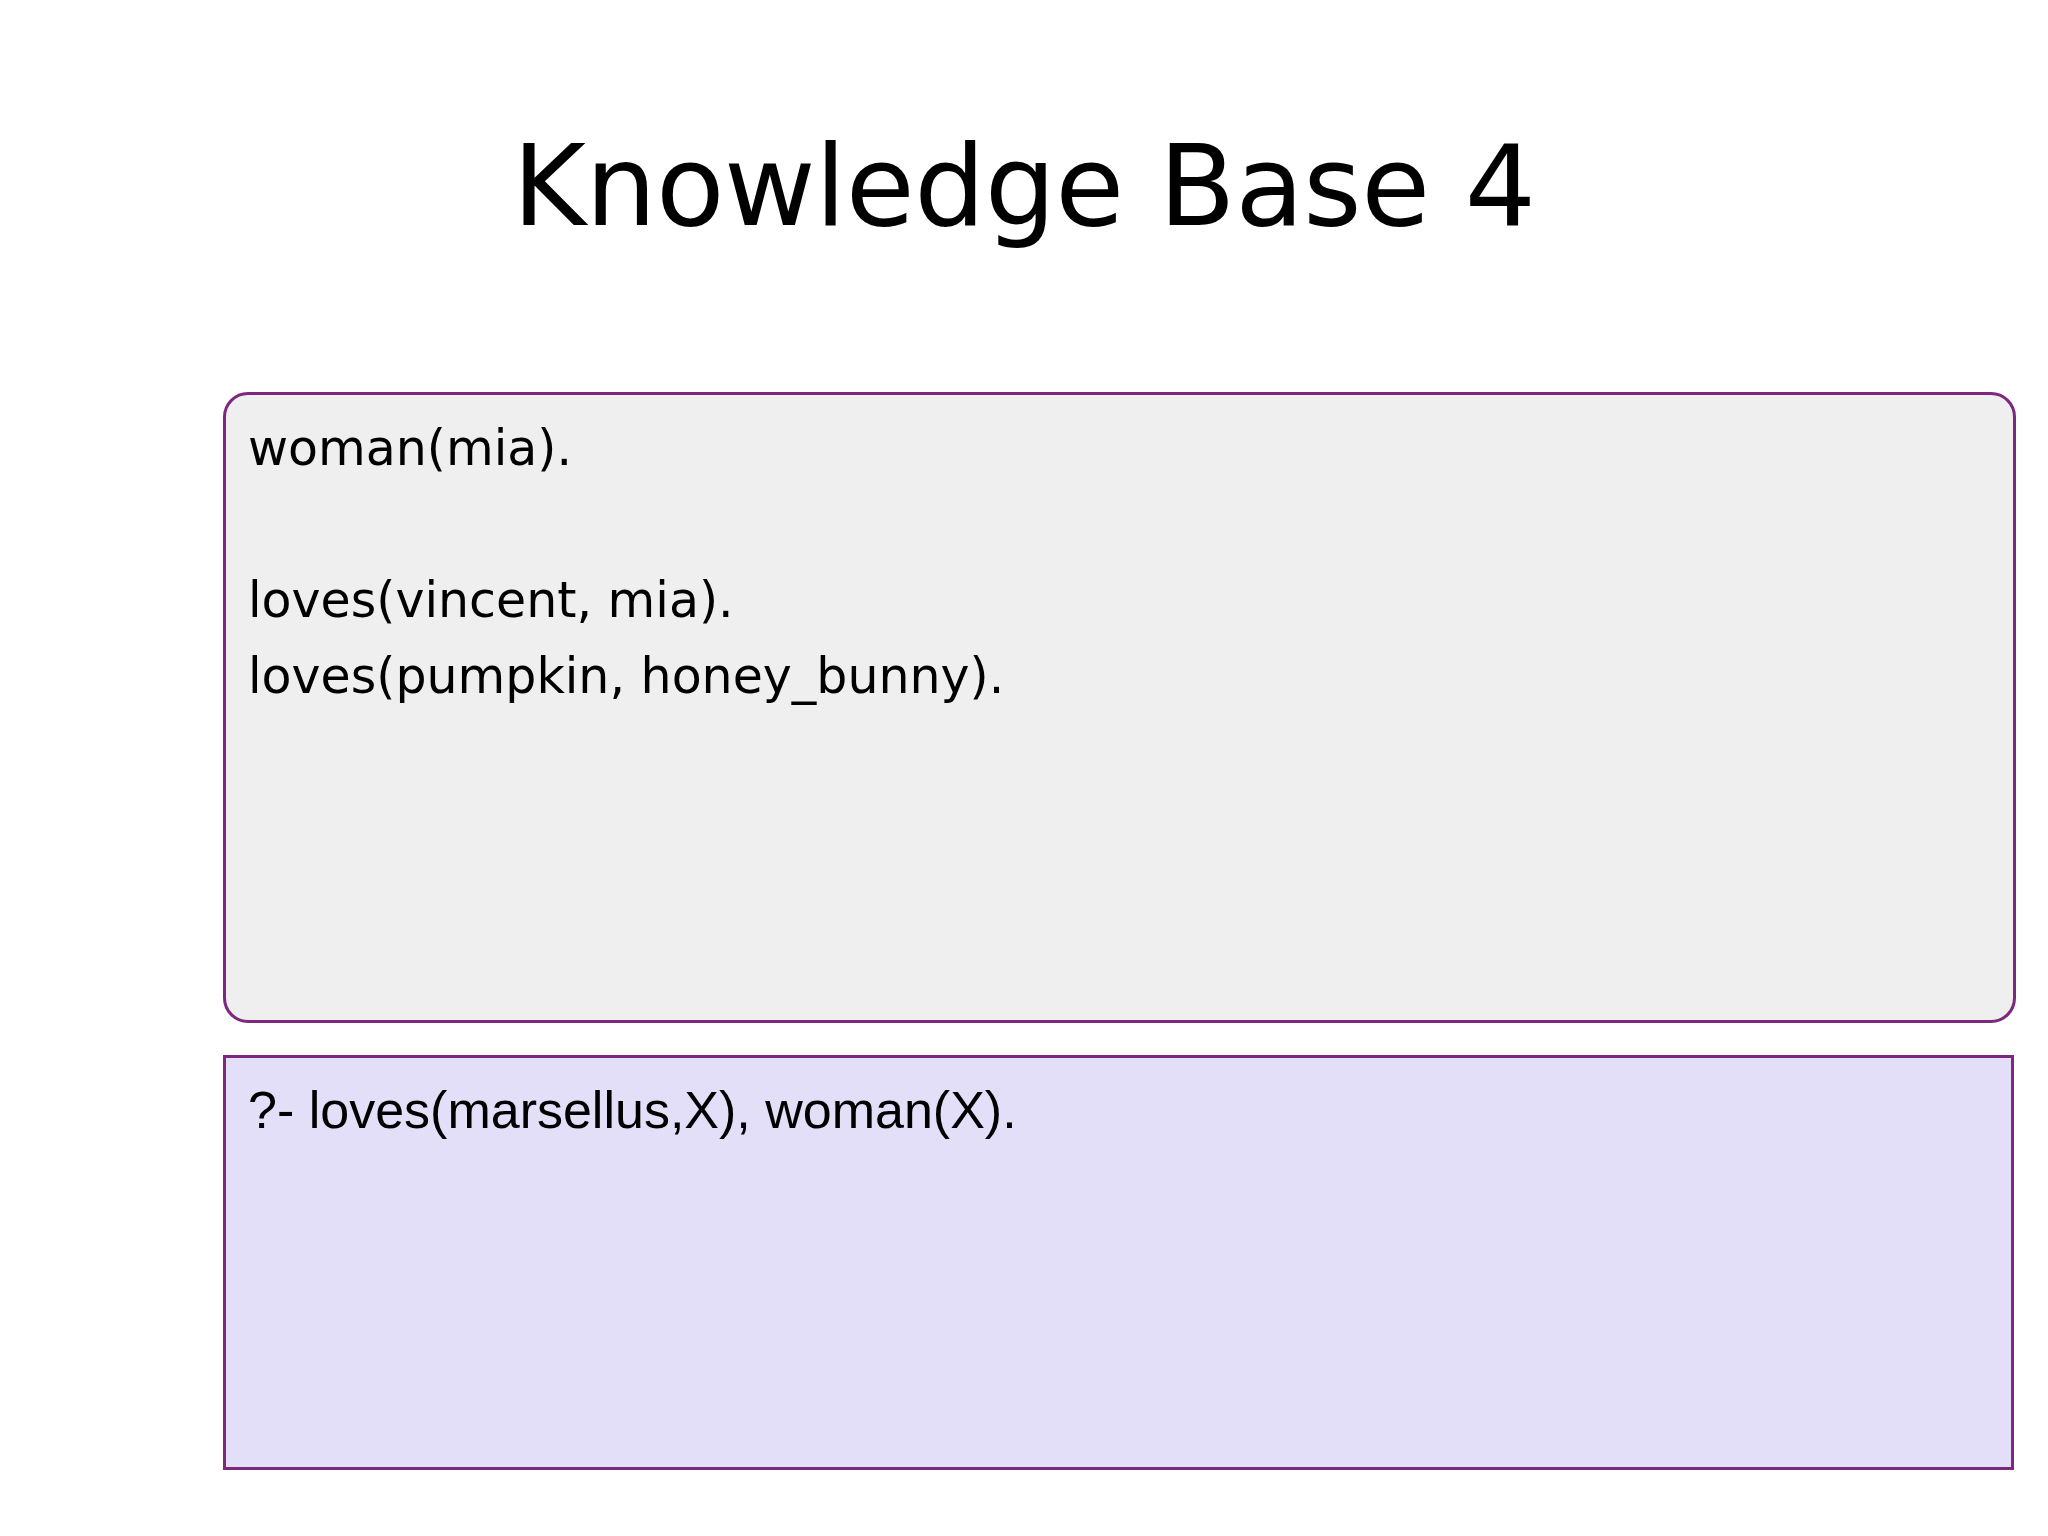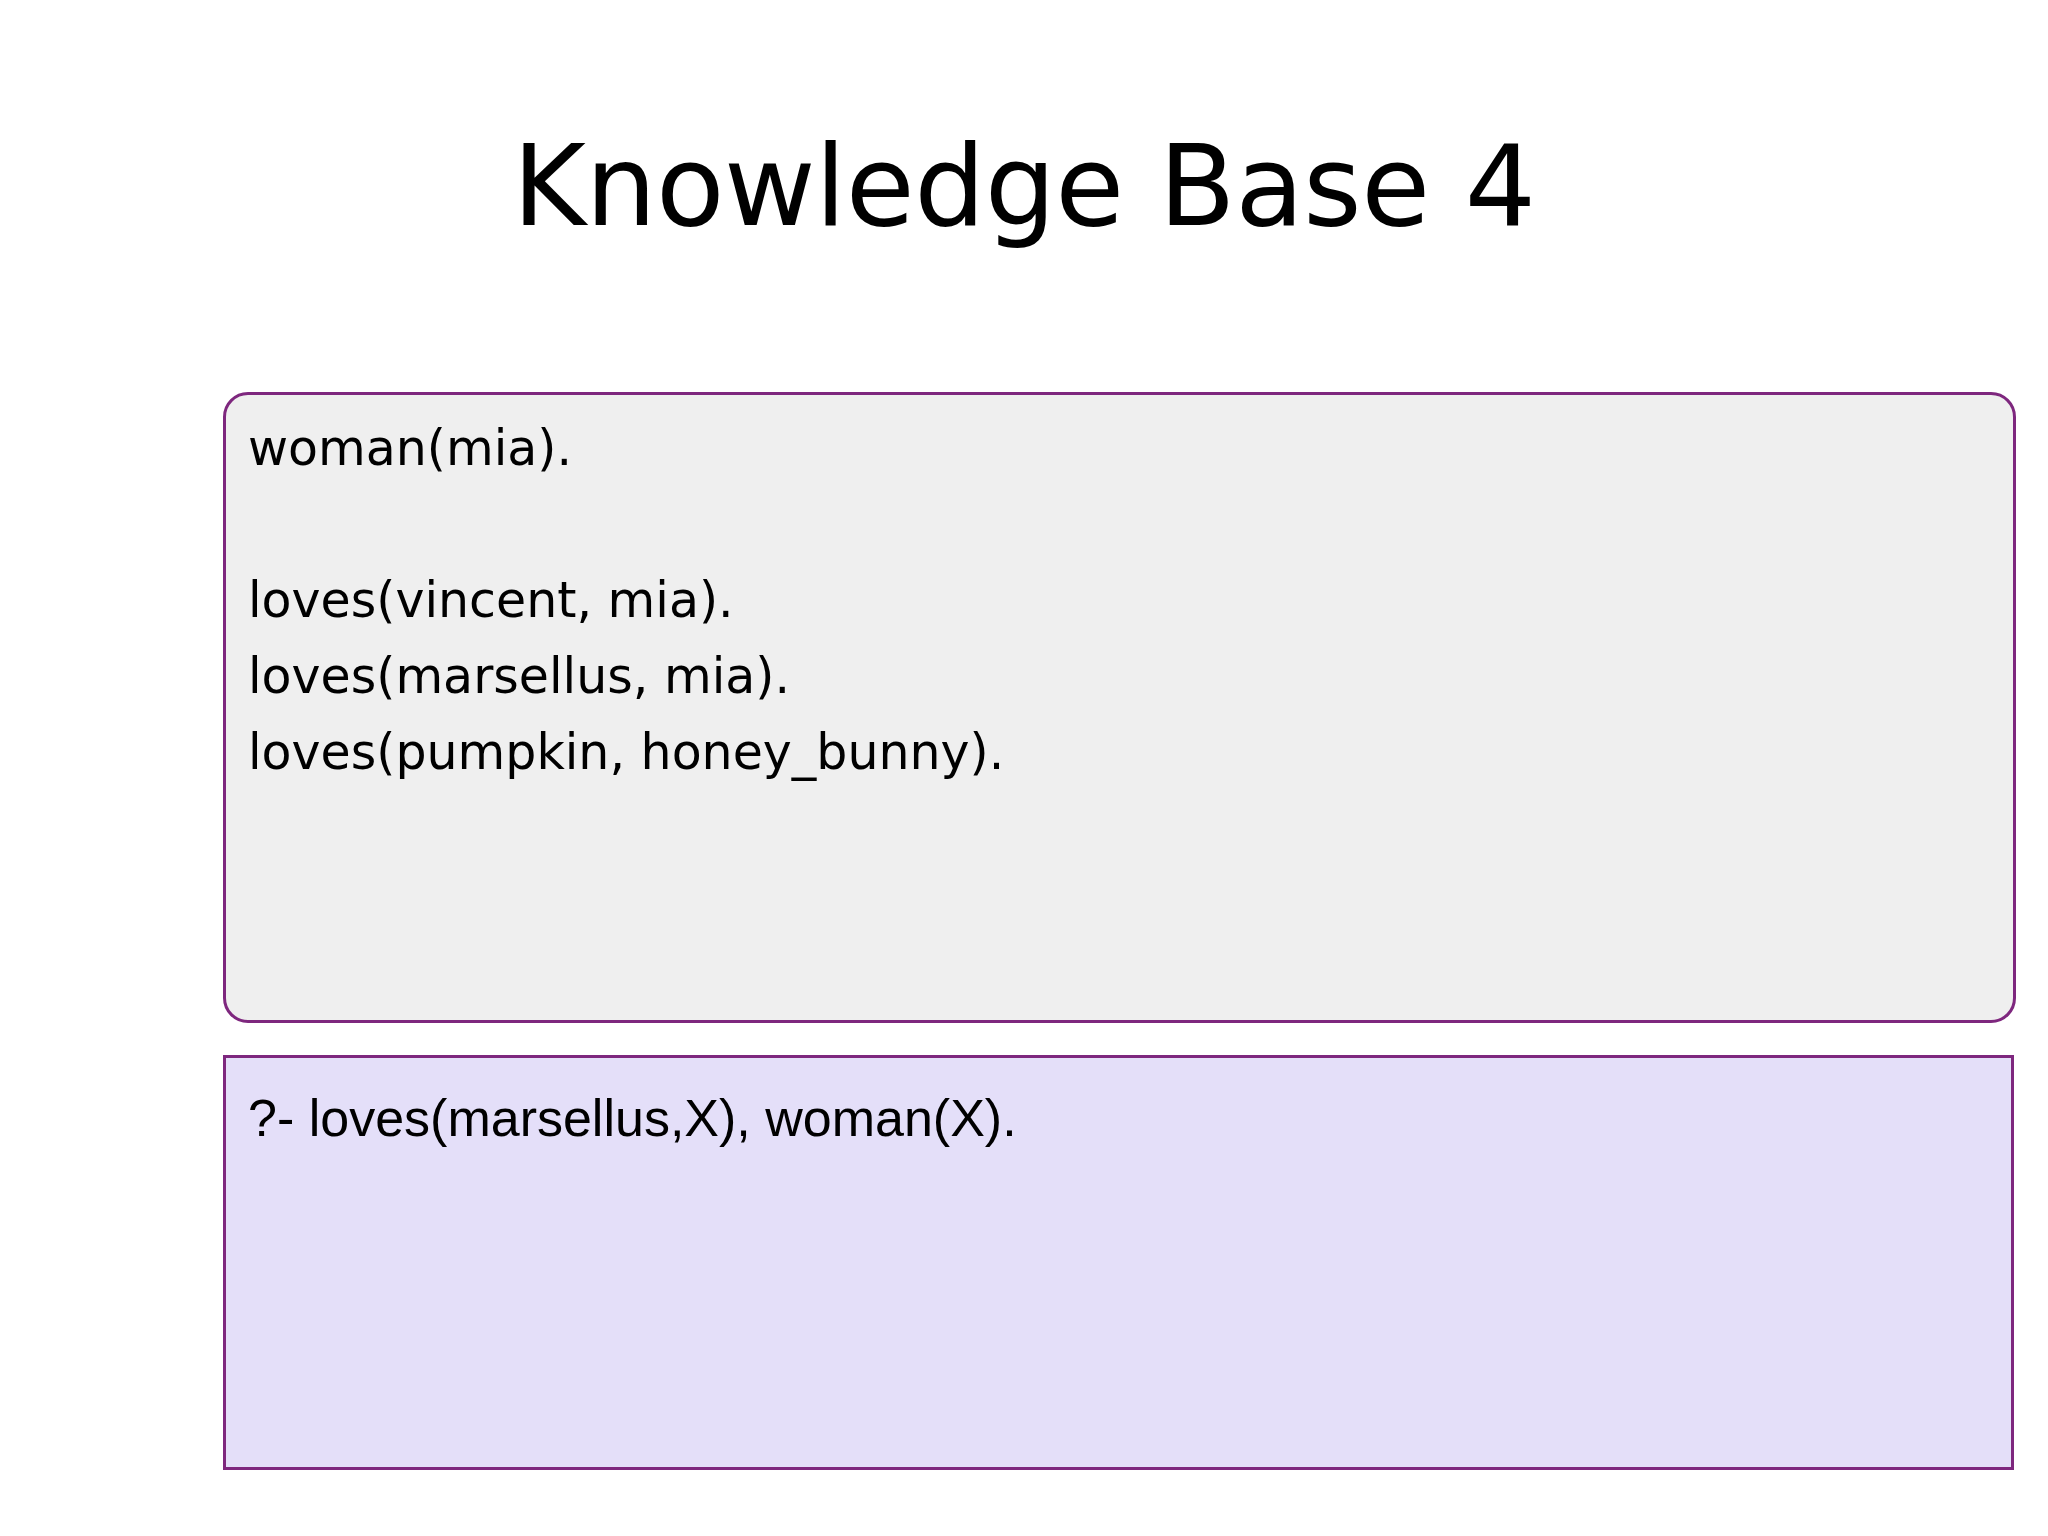--- a/index.html
+++ b/index.html
@@ -75,21 +75,21 @@
 
   
   #query-box {
     left: 223px;
     top: 1055px;
     width: 1791px;
     height: 415px;
     background: #E4DFF9;
   }
   #query-box .box-inner {
-    padding: 24px 0 0 22px;
+    padding: 16px 0 0 22px;
   }
   .query-line {
     font-family: "Liberation Sans", sans-serif;
     font-weight: 400;
     font-size: 52px;
     line-height: 72px;
     color: #000000;
     white-space: pre;
   }
 </style>
@@ -98,21 +98,20 @@
 
 <div id="slide">
 
   <div class="slide-title">Knowledge Base 4</div>
 
   <div class="kb-box" id="facts-box">
     <div class="box-inner">
       <div class="fact-line">woman(mia).</div>
       <div class="fact-line blank"></div>
       <div class="fact-line">loves(vincent, mia).</div>
-      <div class="fact-line">loves(marsellus, mia).</div>
       <div class="fact-line">loves(pumpkin, honey_bunny).</div>
     </div>
   </div>
 
   <div class="kb-box" id="query-box">
     <div class="box-inner">
       <div class="query-line">?- loves(marsellus,X), woman(X).</div>
     </div>
   </div>
 

